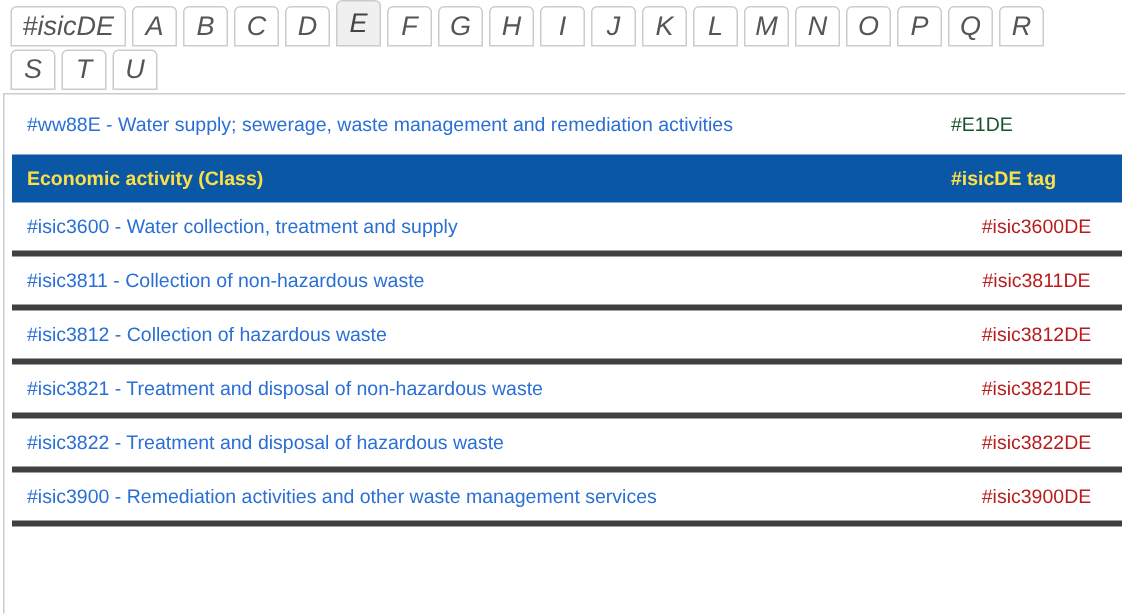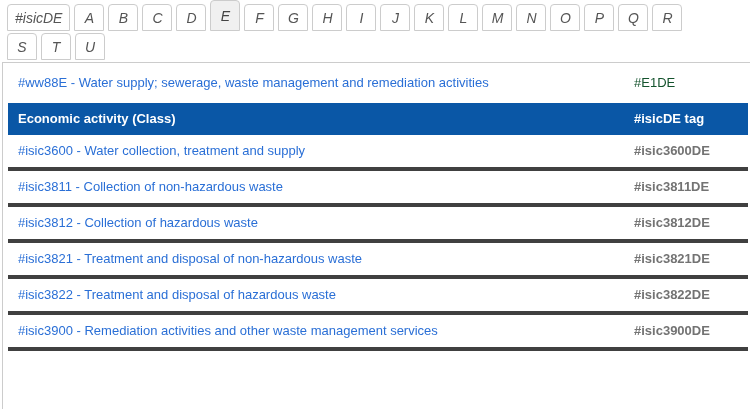--- a/index.html
+++ b/index.html
@@ -20,21 +20,21 @@
     margin-bottom: 2px;
   }
   .tab {
     display: flex; align-items: center; justify-content: center;
     height: 27px;
     padding: 0 7px;
     border: 1px solid #cccccc;
     border-radius: 4px 4px 0 0;
     background: #ffffff;
     color: #555555;
-    font-size: 14px;
+    font-size: 18px;
     font-style: italic;
     cursor: pointer;
     white-space: nowrap;
   }
   .tab.letter { min-width: 30px; padding: 0 4px; }
   .tab.active {
     height: 31px;
     background: var(--active-tab-bg, #f0f0f0);
     color: #444444;
   }
@@ -52,34 +52,35 @@
     font-size: 13px;
     line-height: 16px;
     table-layout: fixed;
   }
   col.tagcol { width: 122px; }
   td, th { vertical-align: middle; }
   tr.intro td { padding: 12px 0 12px 10px; }
   tr.intro td.tagcell { padding-left: 8px; color: #14532d; font-weight: normal; }
   tr.head th {
     background: var(--header-bg, #0a57a6);
-    color: #ffffff;
+    color: #fde047;
     font-weight: bold;
     text-align: left;
     padding: 8px 0 8px 10px;
   }
   tr.head th.tagcell { padding-left: 8px; }
   tr.row td {
     border-bottom: 4px solid #404040;
     padding: 8px 0 8px 10px;
   }
   tr.row td.tagcell {
     padding-left: 8px;
-    font-weight: bold;
-    color: #737373;
+    font-weight: normal;
+    color: #b91c1c;
+    text-align: center;
   }
   a.link {
     color: var(--link-color, #2a6fd6);
     text-decoration: none;
     cursor: pointer;
   }
 </style>
 </head>
 <body>
 

